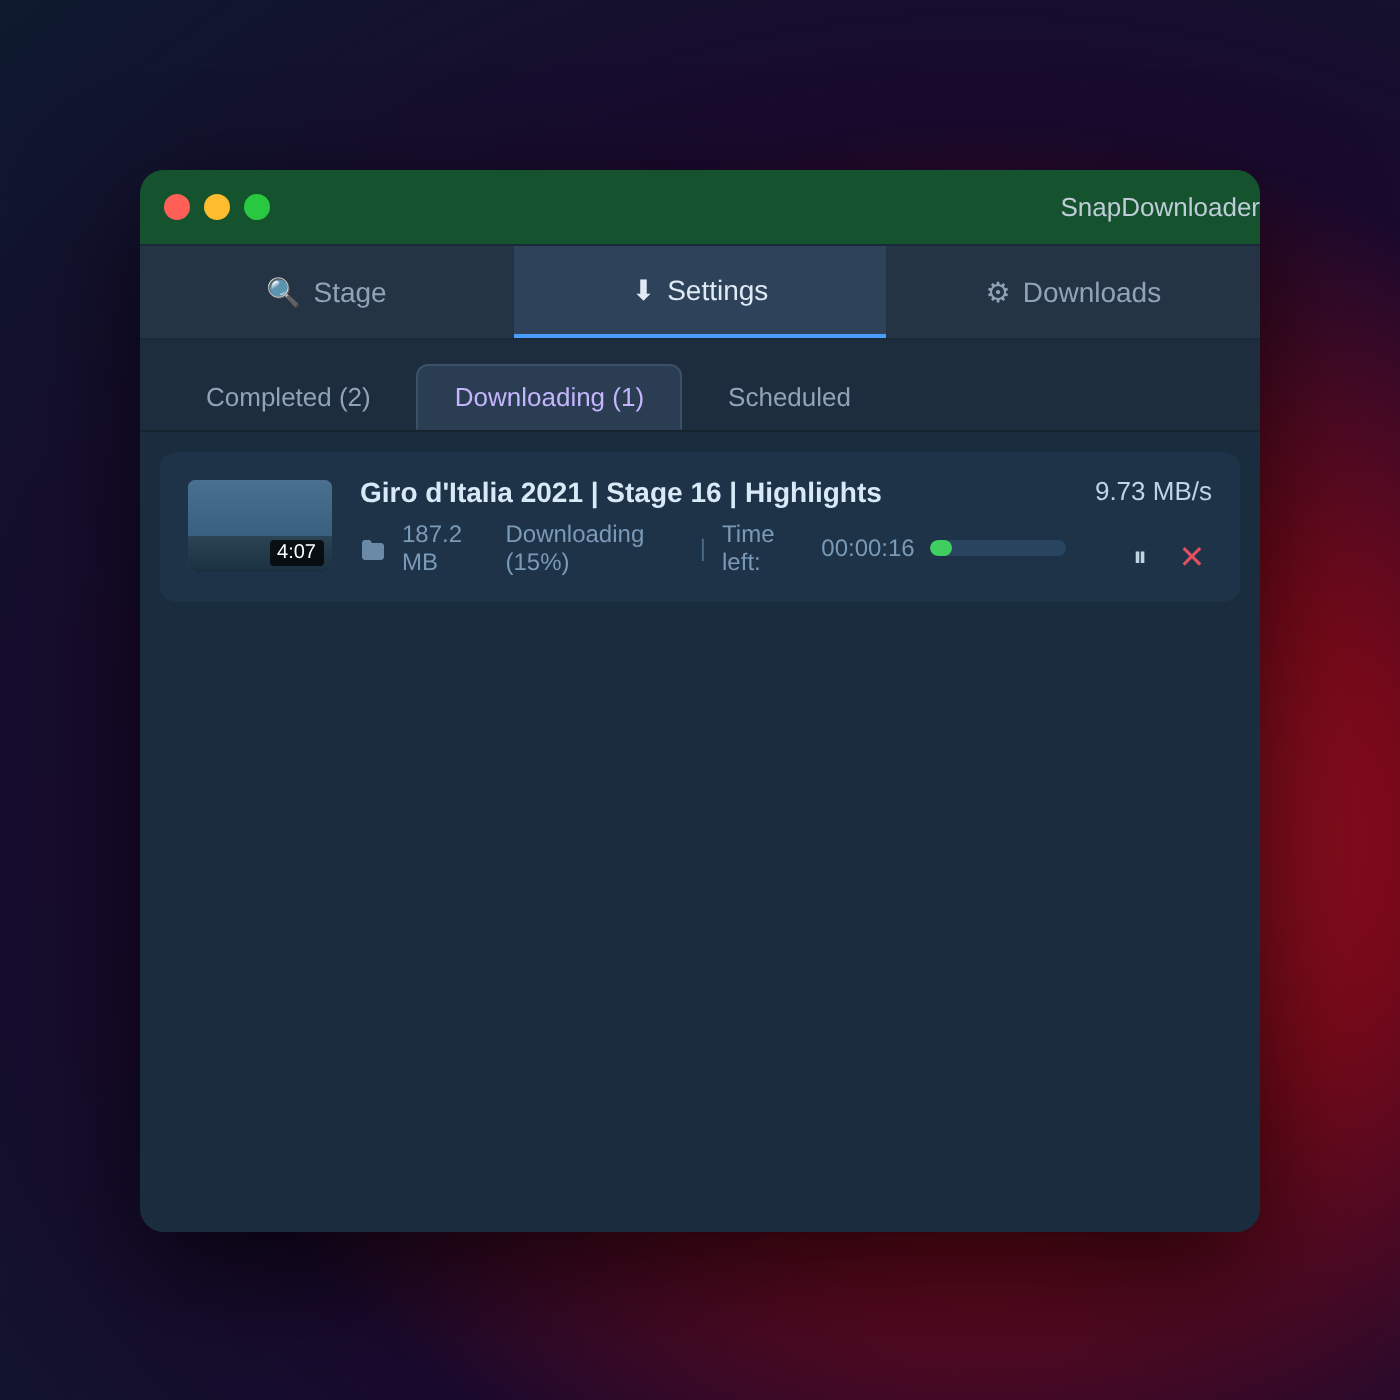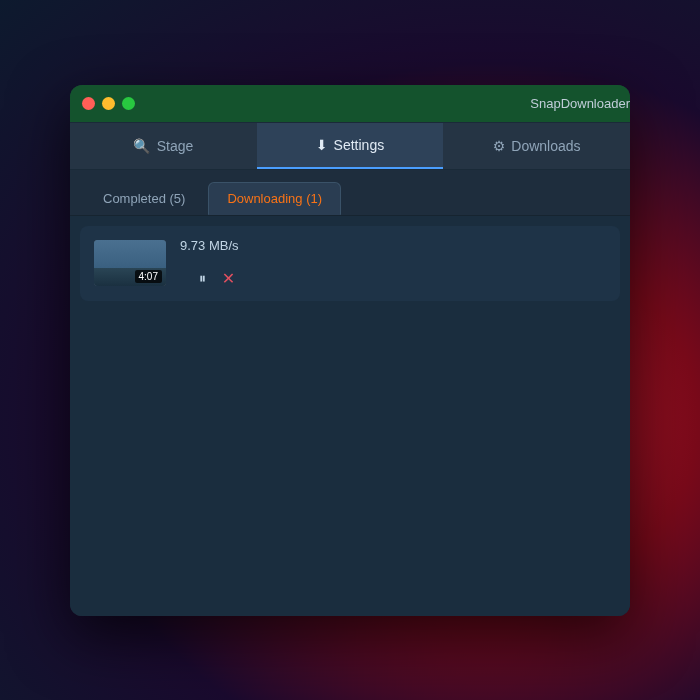--- a/index.html
+++ b/index.html
@@ -99,21 +99,21 @@
       padding: 8px 18px;
       font-size: 13px;
       color: #8fa4b8;
       cursor: pointer;
       border-radius: 6px 6px 0 0;
       border: 1px solid transparent;
     }
 
     .sub-nav-item.active {
       background: #2a3d52;
-      color: #f97316;
+      color: #c4b5fd;
       border-color: #3a5268 #3a5268 transparent #3a5268;
     }
 
     
     .download-area {
       background: #1a2d3e;
       min-height: 400px;
       padding: 10px;
     }
 
@@ -300,36 +300,57 @@
       <span>Settings</span>
     </div>
     <div class="main-nav-item">
       <span>⚙</span>
       <span>Downloads</span>
     </div>
   </div>
 
   <div class="sub-nav">
     <div class="sub-nav-item">
-      <span>Completed (5)</span>
+      <span>Completed (2)</span>
     </div>
     <div class="sub-nav-item active">
       <span>Downloading (1)</span>
+    </div>
+    <div class="sub-nav-item">
+      <span>Scheduled</span>
     </div>
   </div>
 
   <div class="download-area">
 
     <div class="download-item">
 
       <div class="thumbnail">
         <div class="thumbnail-img"></div>
         <span class="thumbnail-duration">4:07</span>
       </div>
 
+      <div class="download-info">
+        <div class="download-title">Giro d'Italia 2021 | Stage 16 | Highlights</div>
+        <div class="download-meta">
+          <span class="file-icon">
+            <svg class="folder-icon-svg" viewBox="0 0 13 11">
+              <path d="M1 2.5C1 1.67 1.67 1 2.5 1H5l1 1.5H10.5C11.33 2.5 12 3.17 12 4v5.5C12 10.33 11.33 11 10.5 11h-8C1.67 11 1 10.33 1 9.5V2.5z"></path>
+            </svg>
+          </span>
+          <span class="file-size">187.2 MB</span>
+          <span class="download-status">Downloading (15%)</span>
+          <span class="divider">|</span>
+          <span class="time-left">Time left:</span>
+          <span class="time-left">00:00:16</span>
+          <div class="progress-bar-container">
+            <div class="progress-bar-fill" style="width: 15%"></div>
+          </div>
+        </div>
+      </div>
 
       <div class="download-right">
         <span class="download-speed">9.73 MB/s</span>
         <div class="download-controls">
           <button class="ctrl-btn pause-btn" title="Pause">⏸</button>
           <button class="ctrl-btn cancel-btn" title="Cancel">✕</button>
         </div>
       </div>
 
     </div>

